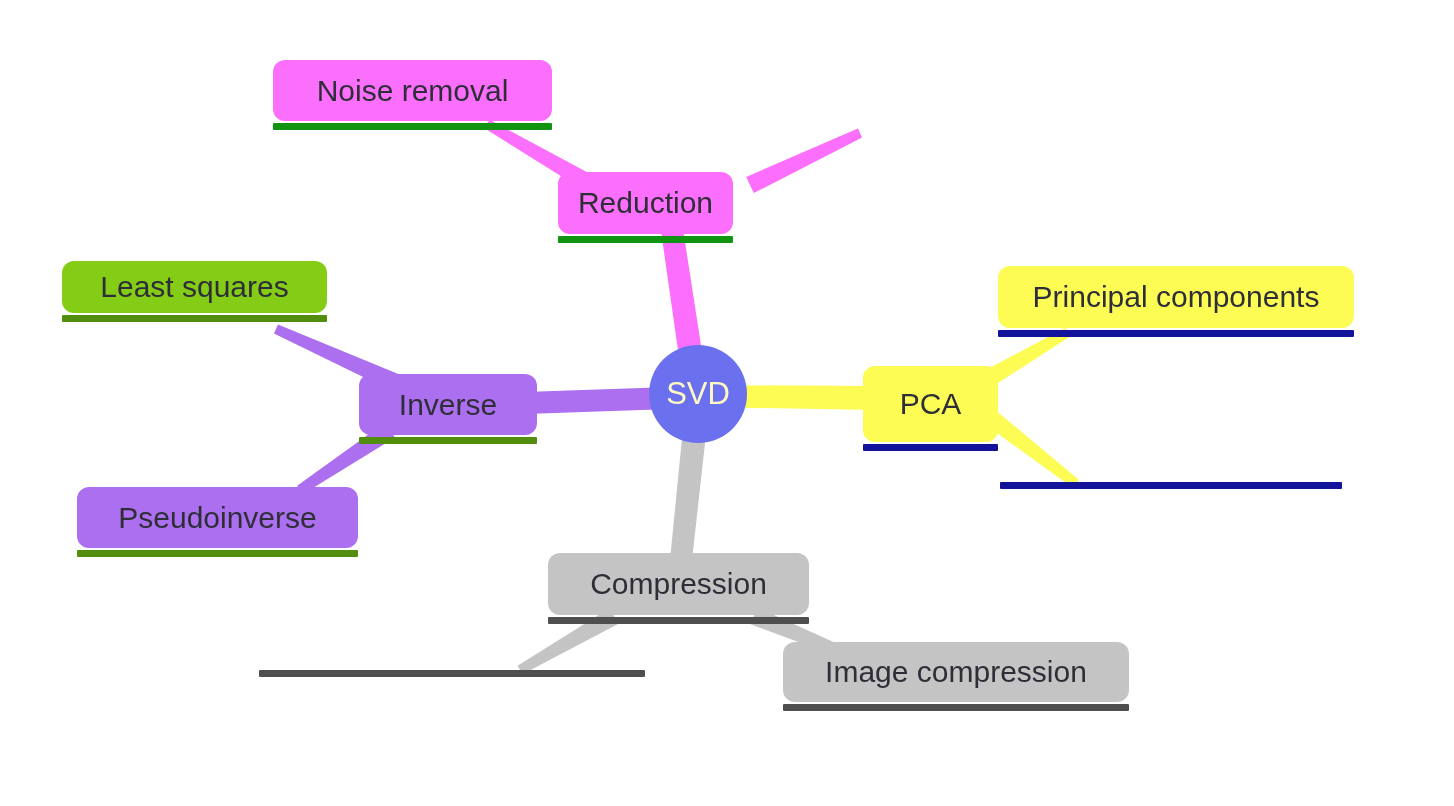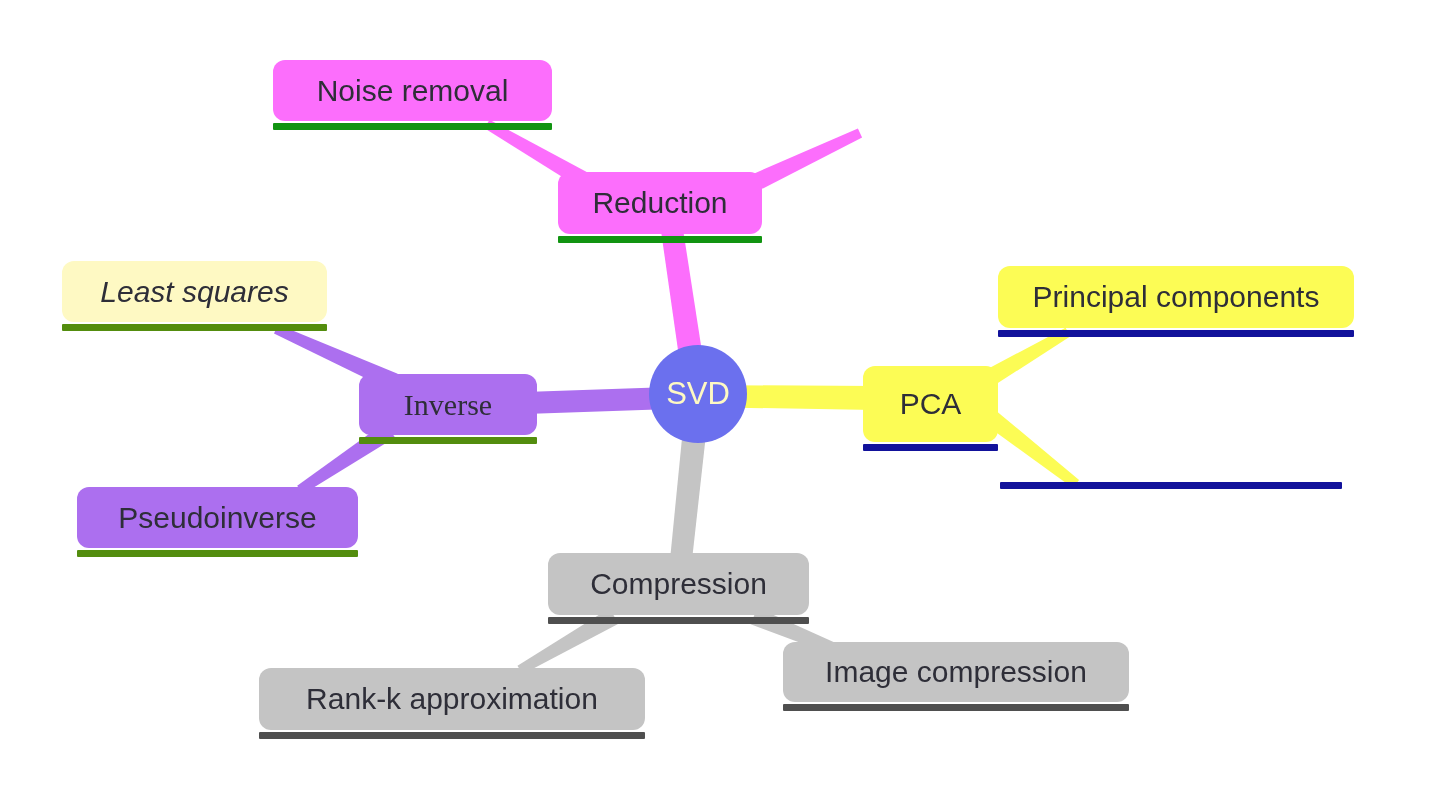--- a/index.html
+++ b/index.html
@@ -63,36 +63,36 @@
     </svg>
 
   <div class="node" style="left: 273px; top: 60px; width: 279px;">
     <div class="box" style="height: 61px; background: rgb(252, 110, 252);">
         <span>Noise removal</span>
       </div>
     <div class="bar" style="background: rgb(17, 148, 17);"></div>
   </div>
 
 
-  <div class="node" style="left: 558px; top: 172px; width: 204px;">
+  <div class="node" style="left: 558px; top: 172px; width: 175px;">
     <div class="box" style="height: 62px; background: rgb(252, 110, 252);">
         <span>Reduction</span>
       </div>
     <div class="bar" style="background: rgb(17, 148, 17);"></div>
   </div>
 
   <div class="node" style="left: 62px; top: 261px; width: 265px;">
-    <div class="box" style="height: 61px; background: #fef9c3; font-style: italic;">
+    <div class="box" style="height: 52px; background: #84cc16;">
         <span>Least squares</span>
       </div>
     <div class="bar" style="background: rgb(83, 141, 14);"></div>
   </div>
 
   <div class="node" style="left: 359px; top: 374px; width: 178px;">
-    <div class="box" style="height: 61px; background: rgb(172, 111, 239); font-family: Liberation Serif, serif;">
+    <div class="box" style="height: 61px; background: rgb(172, 111, 239);">
         <span>Inverse</span>
       </div>
     <div class="bar" style="background: rgb(83, 141, 14);"></div>
   </div>
 
   <div class="node" style="left: 77px; top: 487px; width: 281px;">
     <div class="box" style="height: 61px; background: rgb(172, 111, 239);">
         <span>Pseudoinverse</span>
       </div>
     <div class="bar" style="background: rgb(83, 141, 14);"></div>
@@ -117,23 +117,20 @@
   </div>
 
   <div class="node" style="left: 548px; top: 553px; width: 261px;">
     <div class="box" style="height: 62px; background: rgb(196, 196, 196);">
         <span>Compression</span>
       </div>
     <div class="bar" style="background: rgb(79, 79, 79);"></div>
   </div>
 
   <div class="node" style="left: 259px; top: 668px; width: 386px;">
-    <div class="box" style="height: 62px; background: rgb(196, 196, 196);">
-        <span>Rank-k approximation</span>
-      </div>
     <div class="bar" style="background: rgb(79, 79, 79);"></div>
   </div>
 
   <div class="node" style="left: 783px; top: 642px; width: 346px;">
     <div class="box" style="height: 60px; background: rgb(196, 196, 196);">
         <span>Image compression</span>
       </div>
     <div class="bar" style="background: rgb(79, 79, 79);"></div>
   </div>
 

